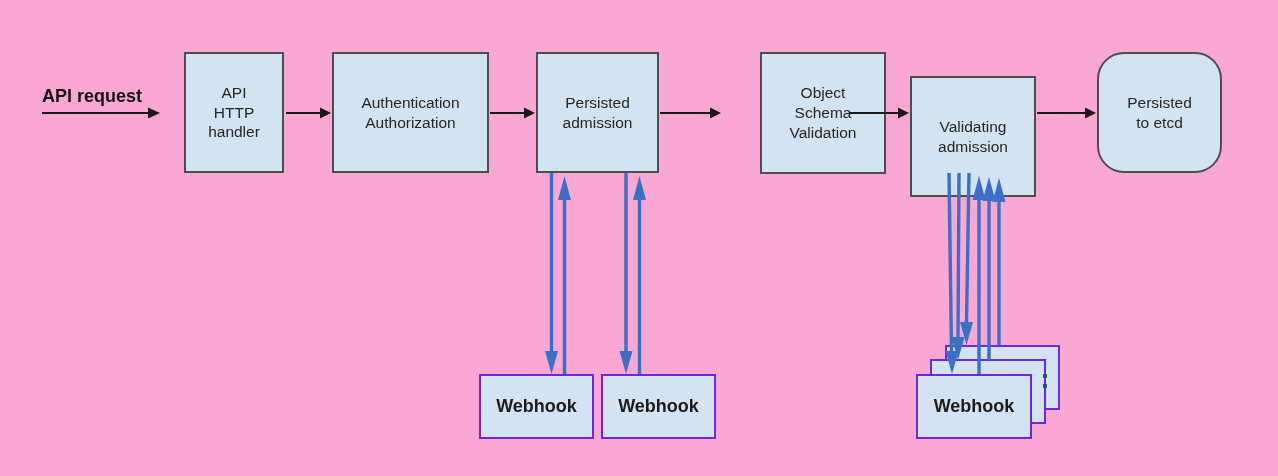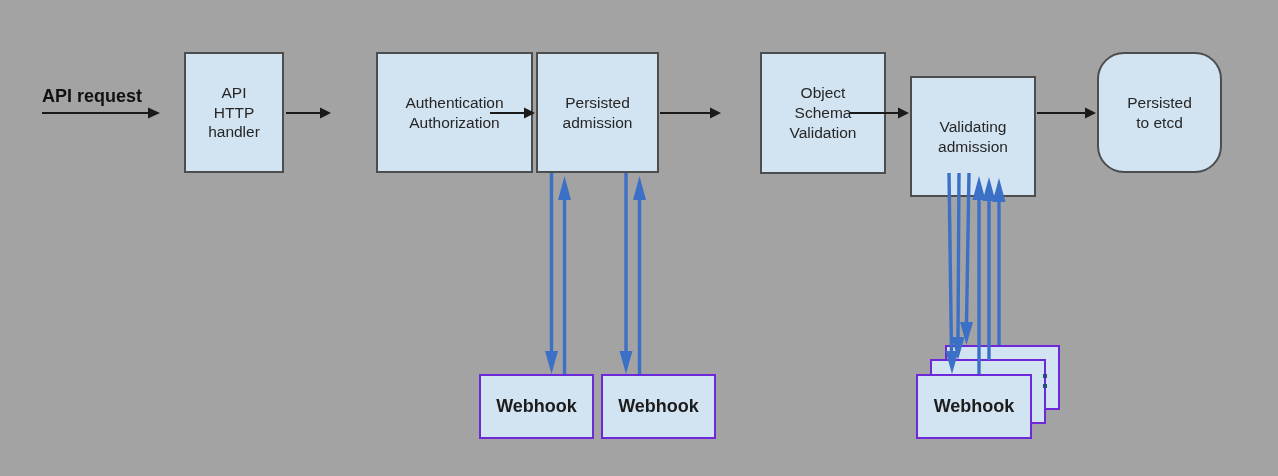--- a/index.html
+++ b/index.html
@@ -1,20 +1,20 @@
 <!DOCTYPE html>
 <html><head>
 <meta charset="utf-8">
 <style>
   html, body { margin: 0; padding: 0; background: #ffffff; }
   .canvas {
     position: relative;
     width: 1278px;
     height: 476px;
-    background: #a3a3a3;
+    background: #f9a8d4;
     font-family: "Liberation Sans", sans-serif;
     overflow: hidden;
   }
   .stage {
     position: absolute;
     box-sizing: border-box;
     background: #d2e3f1;
     border: 2px solid #4d4d4d;
     display: flex;
     align-items: center;
@@ -71,21 +71,21 @@
 <body>
 
 <div class="canvas">
 
   <div class="input-label">API request</div>
 
   <div class="stage" style="left:160px; top:52px; width:100px; height:121px;margin-left:24px;">API
 HTTP
 handler</div>
 
-  <div class="stage" style="left:332px; top:52px; width:157px; height:121px;margin-left:44px;">Authentication
+  <div class="stage" style="left:332px; top:52px; width:157px; height:121px;">Authentication
 Authorization</div>
 
   <div class="stage" style="left:536px; top:52px; width:123px; height:121px;">Persisted
 admission</div>
 
   <div class="stage" style="left:760px; top:52px; width:126px; height:122px;">Object
 Schema
 Validation</div>
 
   <div class="stage" style="left:910px; top:52px; width:126px; height:121px;margin-top:24px;">Validating

